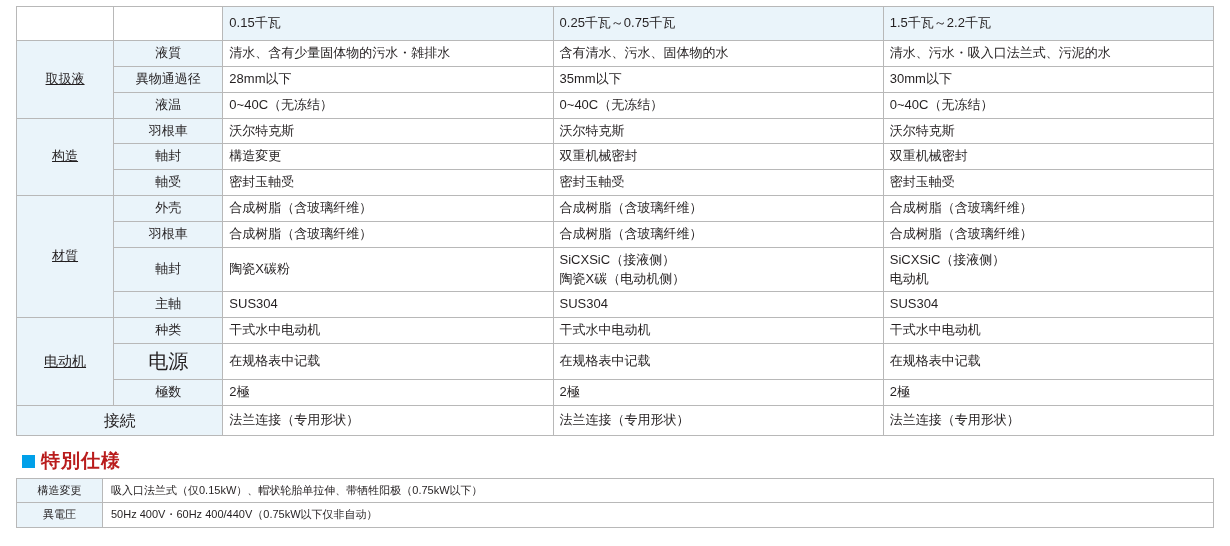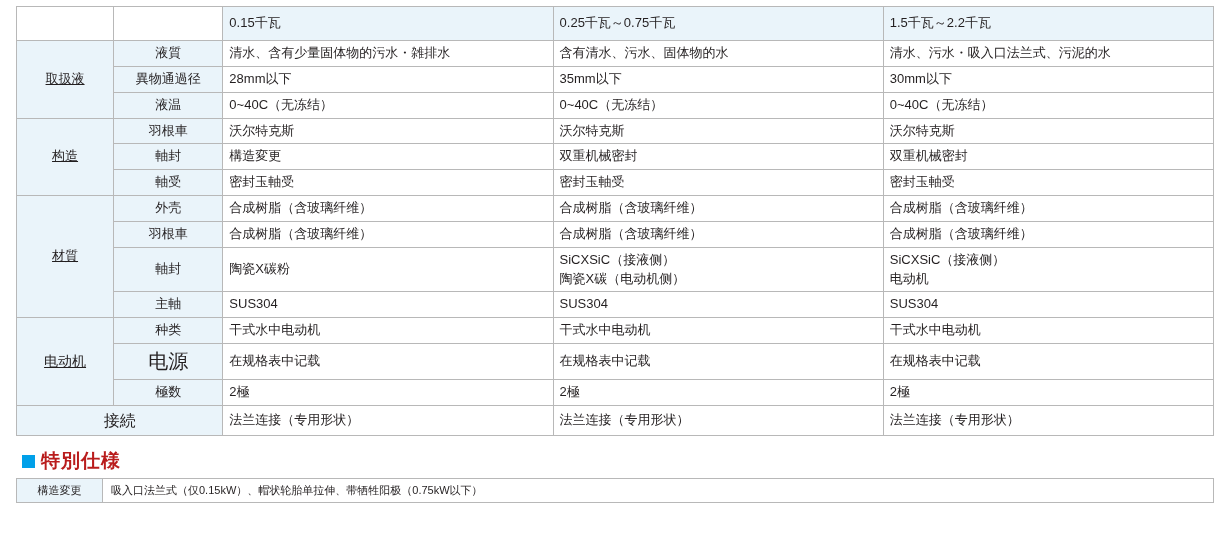--- a/index.html
+++ b/index.html
@@ -216,16 +216,20 @@
     <span class="sq"></span>
     <span>特別仕様</span>
   </div>
 
   <table id="spec-table">
     <tbody>
       <tr>
         <td class="lab">構造変更</td>
         <td>吸入口法兰式（仅0.15kW）、帽状轮胎单拉伸、带牺牲阳极（0.75kW以下）</td>
       </tr>
+      <tr>
+        <td class="lab">異電圧</td>
+        <td>50Hz 400V・60Hz 400/440V（0.75kW以下仅非自动）</td>
+      </tr>
     </tbody>
   </table>
 
 </div>
 
 </body></html>

